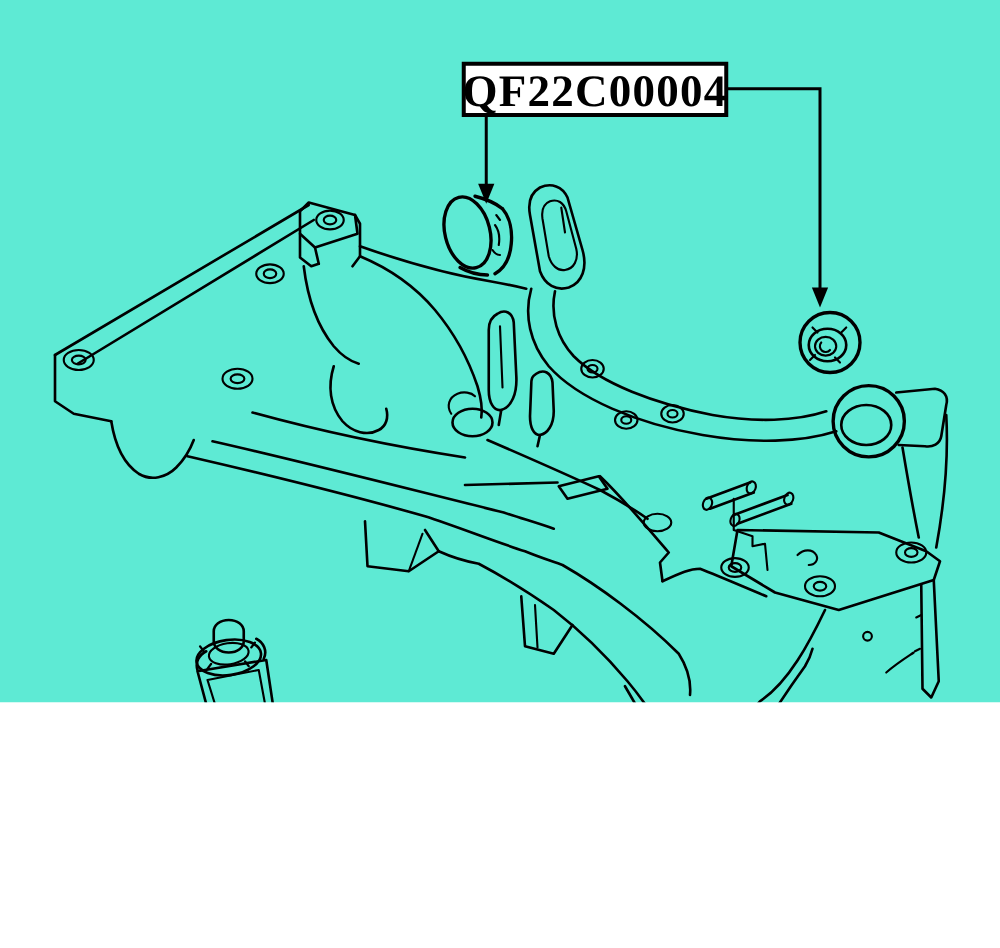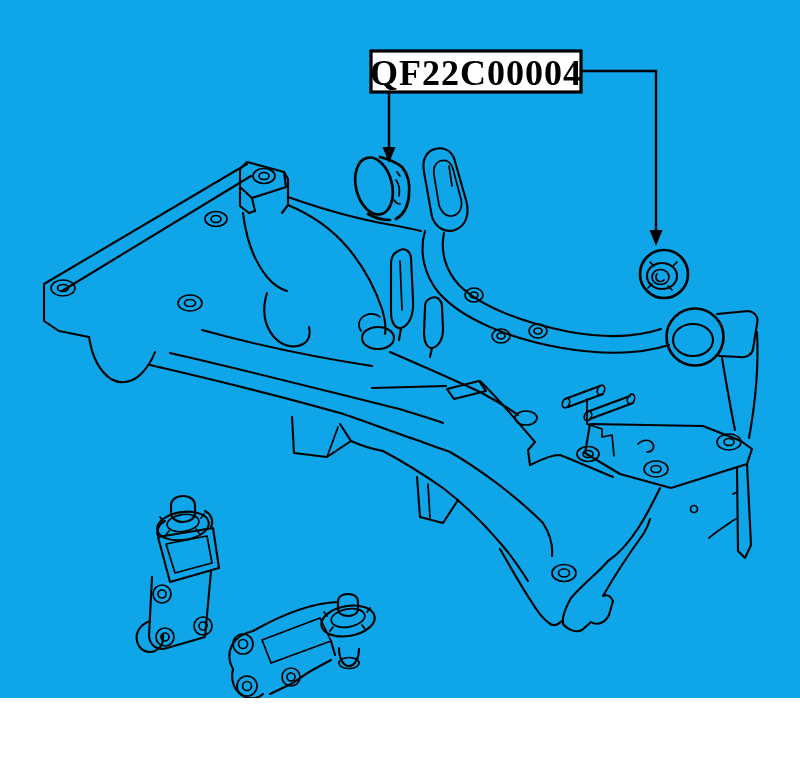--- a/index.html
+++ b/index.html
@@ -1,16 +1,16 @@
 <!DOCTYPE html>
 <html><head>
 <meta charset="utf-8">
 <style>
   html,body{margin:0;padding:0;background:#ffffff;}
-  .stage{position:relative;width:800px;height:698px;background:#0ea5e9;overflow:hidden;
+  .stage{position:relative;width:800px;height:562px;background:#5eead4;overflow:hidden;
          font-family:"Liberation Serif","DejaVu Serif",serif;}
   .stage svg{position:absolute;left:0;top:0;}
   .ink{stroke:#000000;fill:none;stroke-width:2.1;stroke-linecap:round;stroke-linejoin:round;}
   .bold{stroke-width:2.7;}
   .thin{stroke-width:1.7;}
   .callout-rect{fill:#ffffff;stroke:#000000;stroke-width:3.2;}
   .leader{stroke:#000000;fill:none;stroke-width:2.4;stroke-linecap:butt;}
   .arrowhead{fill:#000000;stroke:none;}
   .part-number{font-weight:bold;font-size:36px;letter-spacing:1px;fill:#000000;}
 </style>

